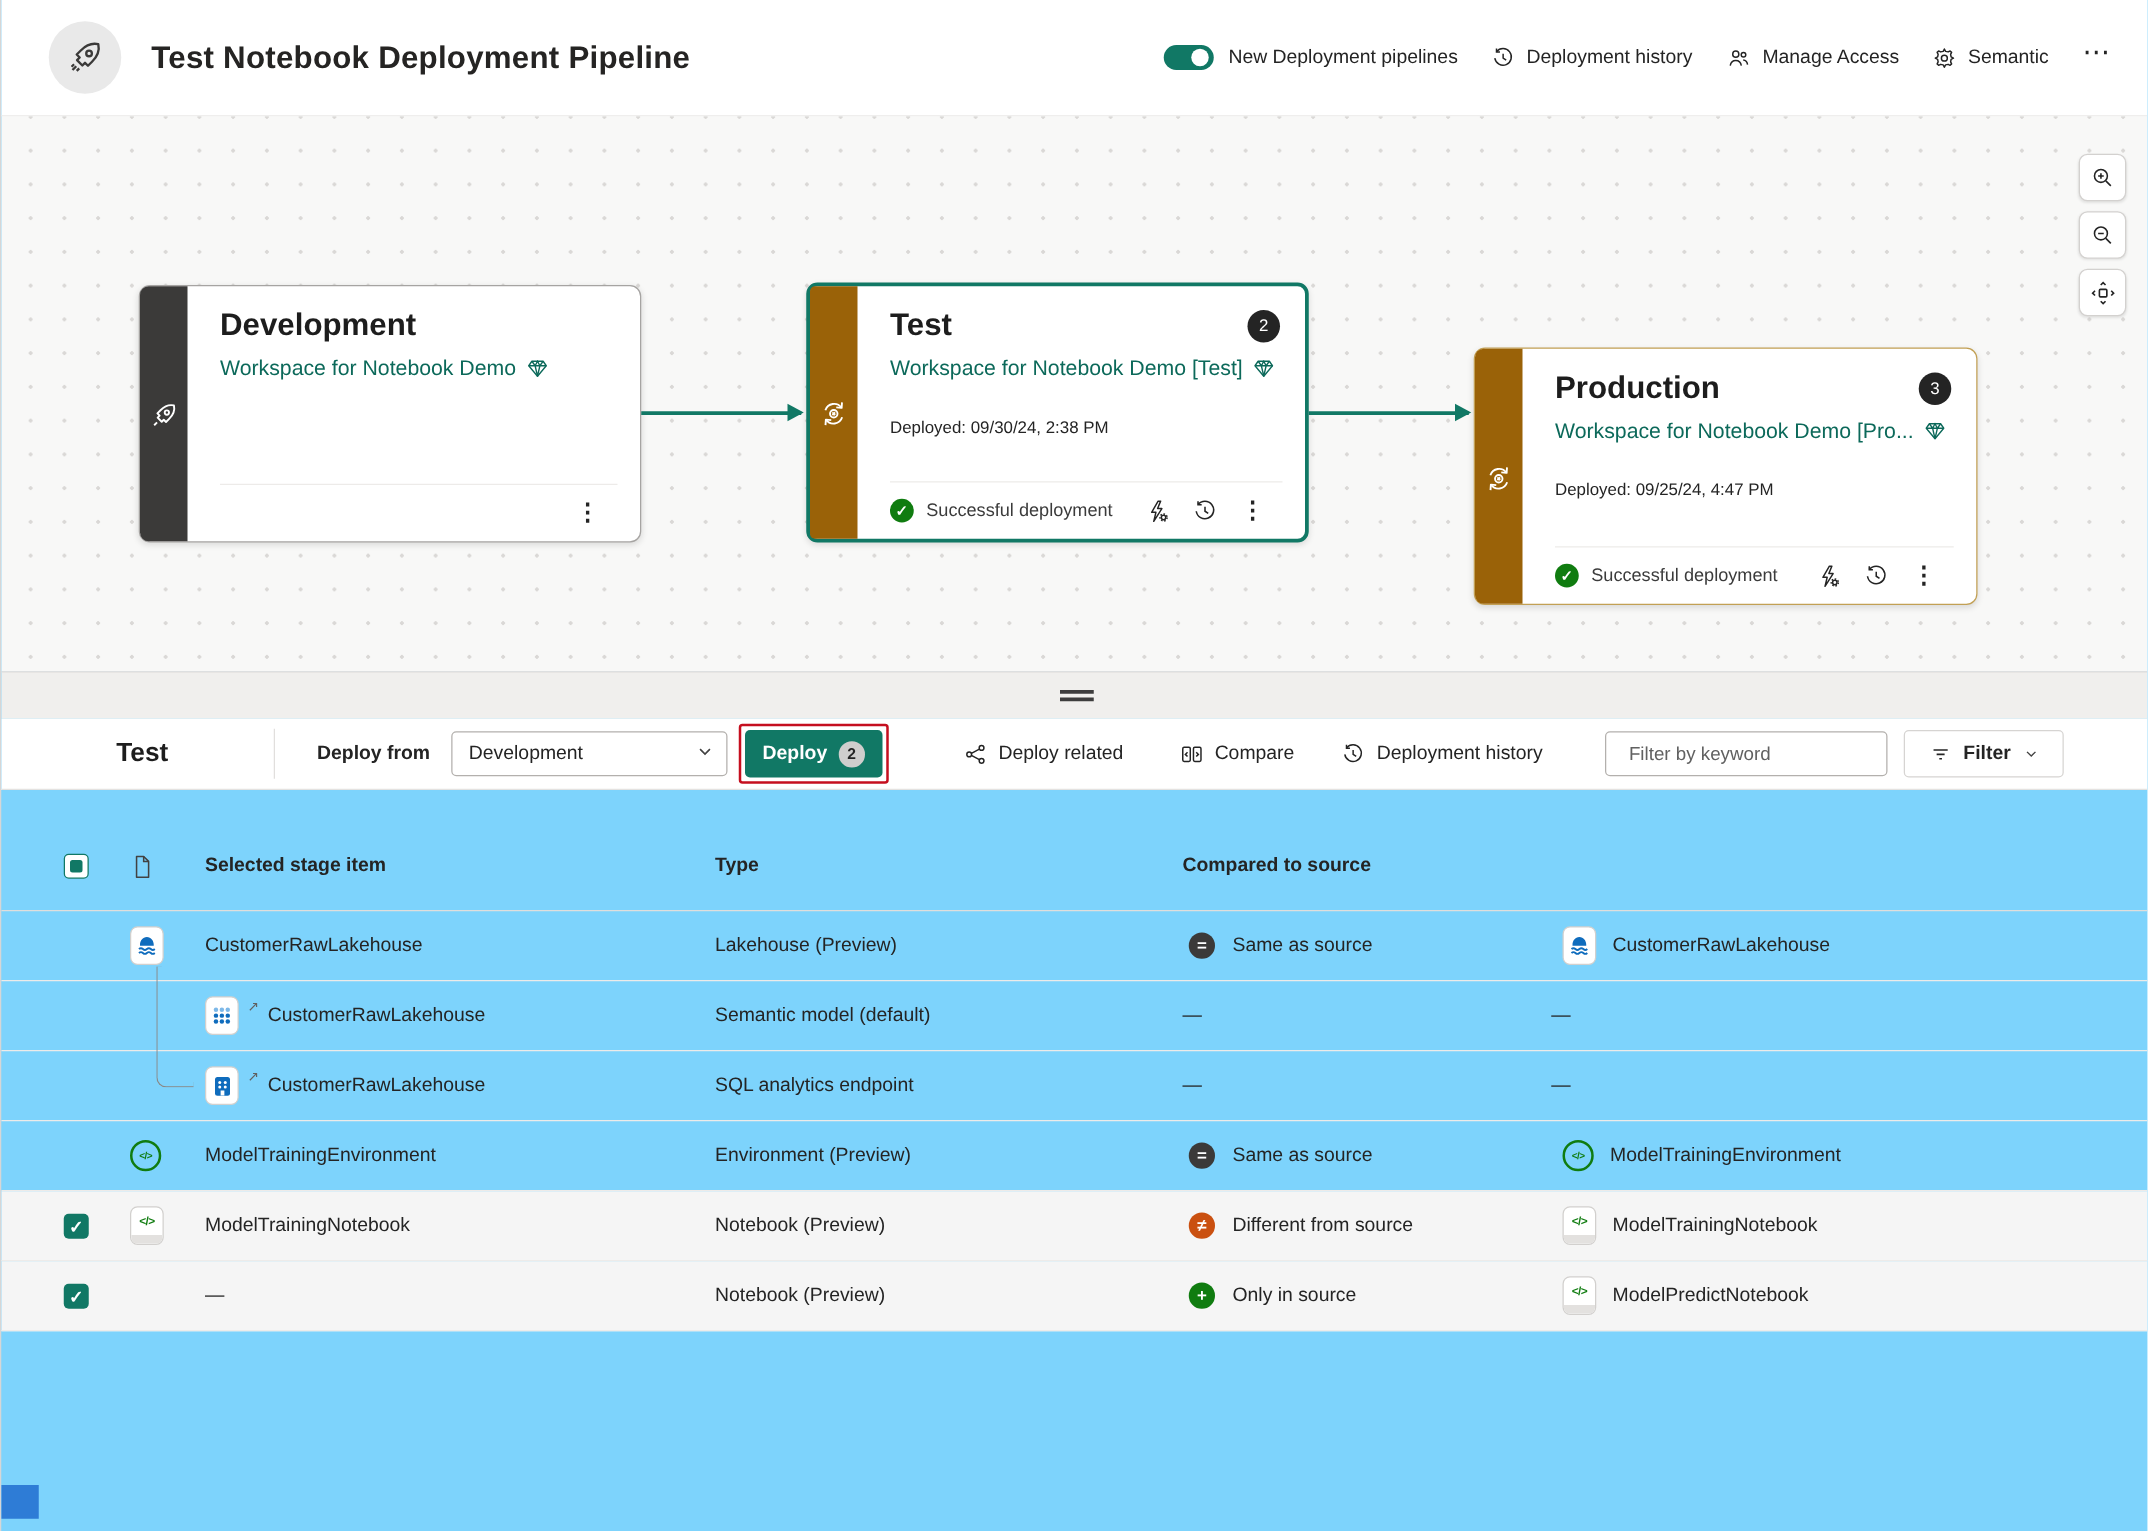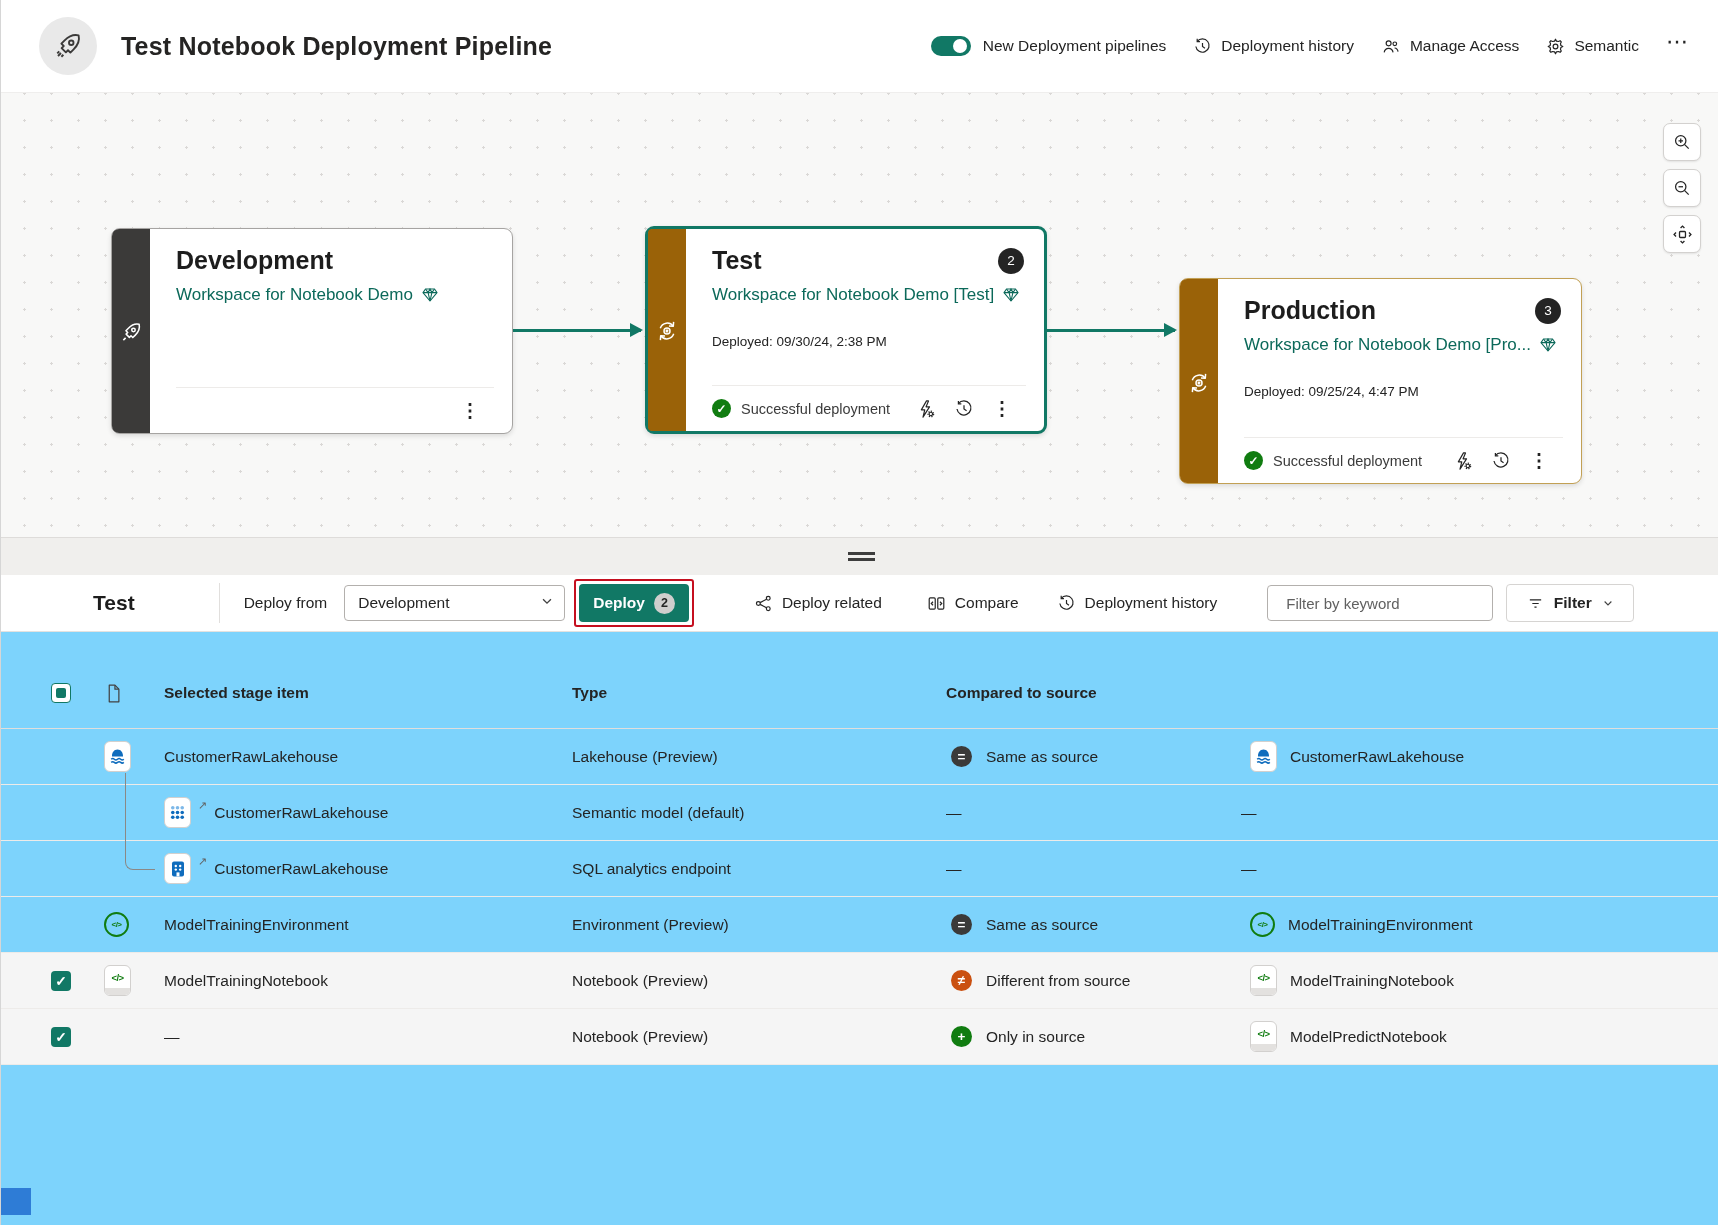--- a/index.html
+++ b/index.html
@@ -57,21 +57,21 @@
 
   
   .splitter { position:absolute; top:537px; left:0; right:0; height:38px; background:#F0EFED; border-top:1px solid #DEDCDA; cursor:row-resize; }
   .grip { position:absolute; left:847px; top:14px; width:27px; height:9px; border-top:3px solid #3d3d3d; border-bottom:3px solid #3d3d3d; }
 
   
   .toolbar { position:absolute; top:575px; left:0; right:0; height:57px; background:#fff; border-bottom:1px solid #E4E2E0;
     display:flex; align-items:center; font-size:15.5px; }
   .tb-title { margin-left:92px; font-size:21px; font-weight:700; color:#1d1d1d; }
   .tb-sep { width:1px; height:40px; background:#E1DFDD; margin-left:84px; }
-  .deploy-from-label { margin-left:24px; font-weight:400; }
+  .deploy-from-label { margin-left:34px; font-weight:700; }
   .dropdown { margin-left:17px; width:221px; height:36px; border:1px solid #B3B0AD; border-radius:4px; background:#fff;
     display:flex; align-items:center; padding:0 10px 0 13px; cursor:pointer; }
   .dropdown .chev { margin-left:auto; color:#424242; }
   .deploy-wrap { margin-left:9px; border:2.5px solid #C50F1F; border-radius:3px; padding:3px; }
   .deploy-btn { height:38px; min-width:108px; background:#117865; border:none; border-radius:4px; color:#fff; font-size:15.5px; font-weight:700;
     font-family:inherit; display:flex; align-items:center; justify-content:center; gap:9px; padding:0 14px; cursor:pointer; }
   .deploy-count { width:21px; height:21px; border-radius:50%; background:#CFCECD; color:#242424; font-size:12.5px; font-weight:700;
     display:flex; align-items:center; justify-content:center; }
   .tb-action { display:flex; align-items:center; gap:9px; cursor:pointer; color:#242424; }
   .a1 { margin-left:60px; } .a2 { margin-left:45px; } .a3 { margin-left:38px; }

